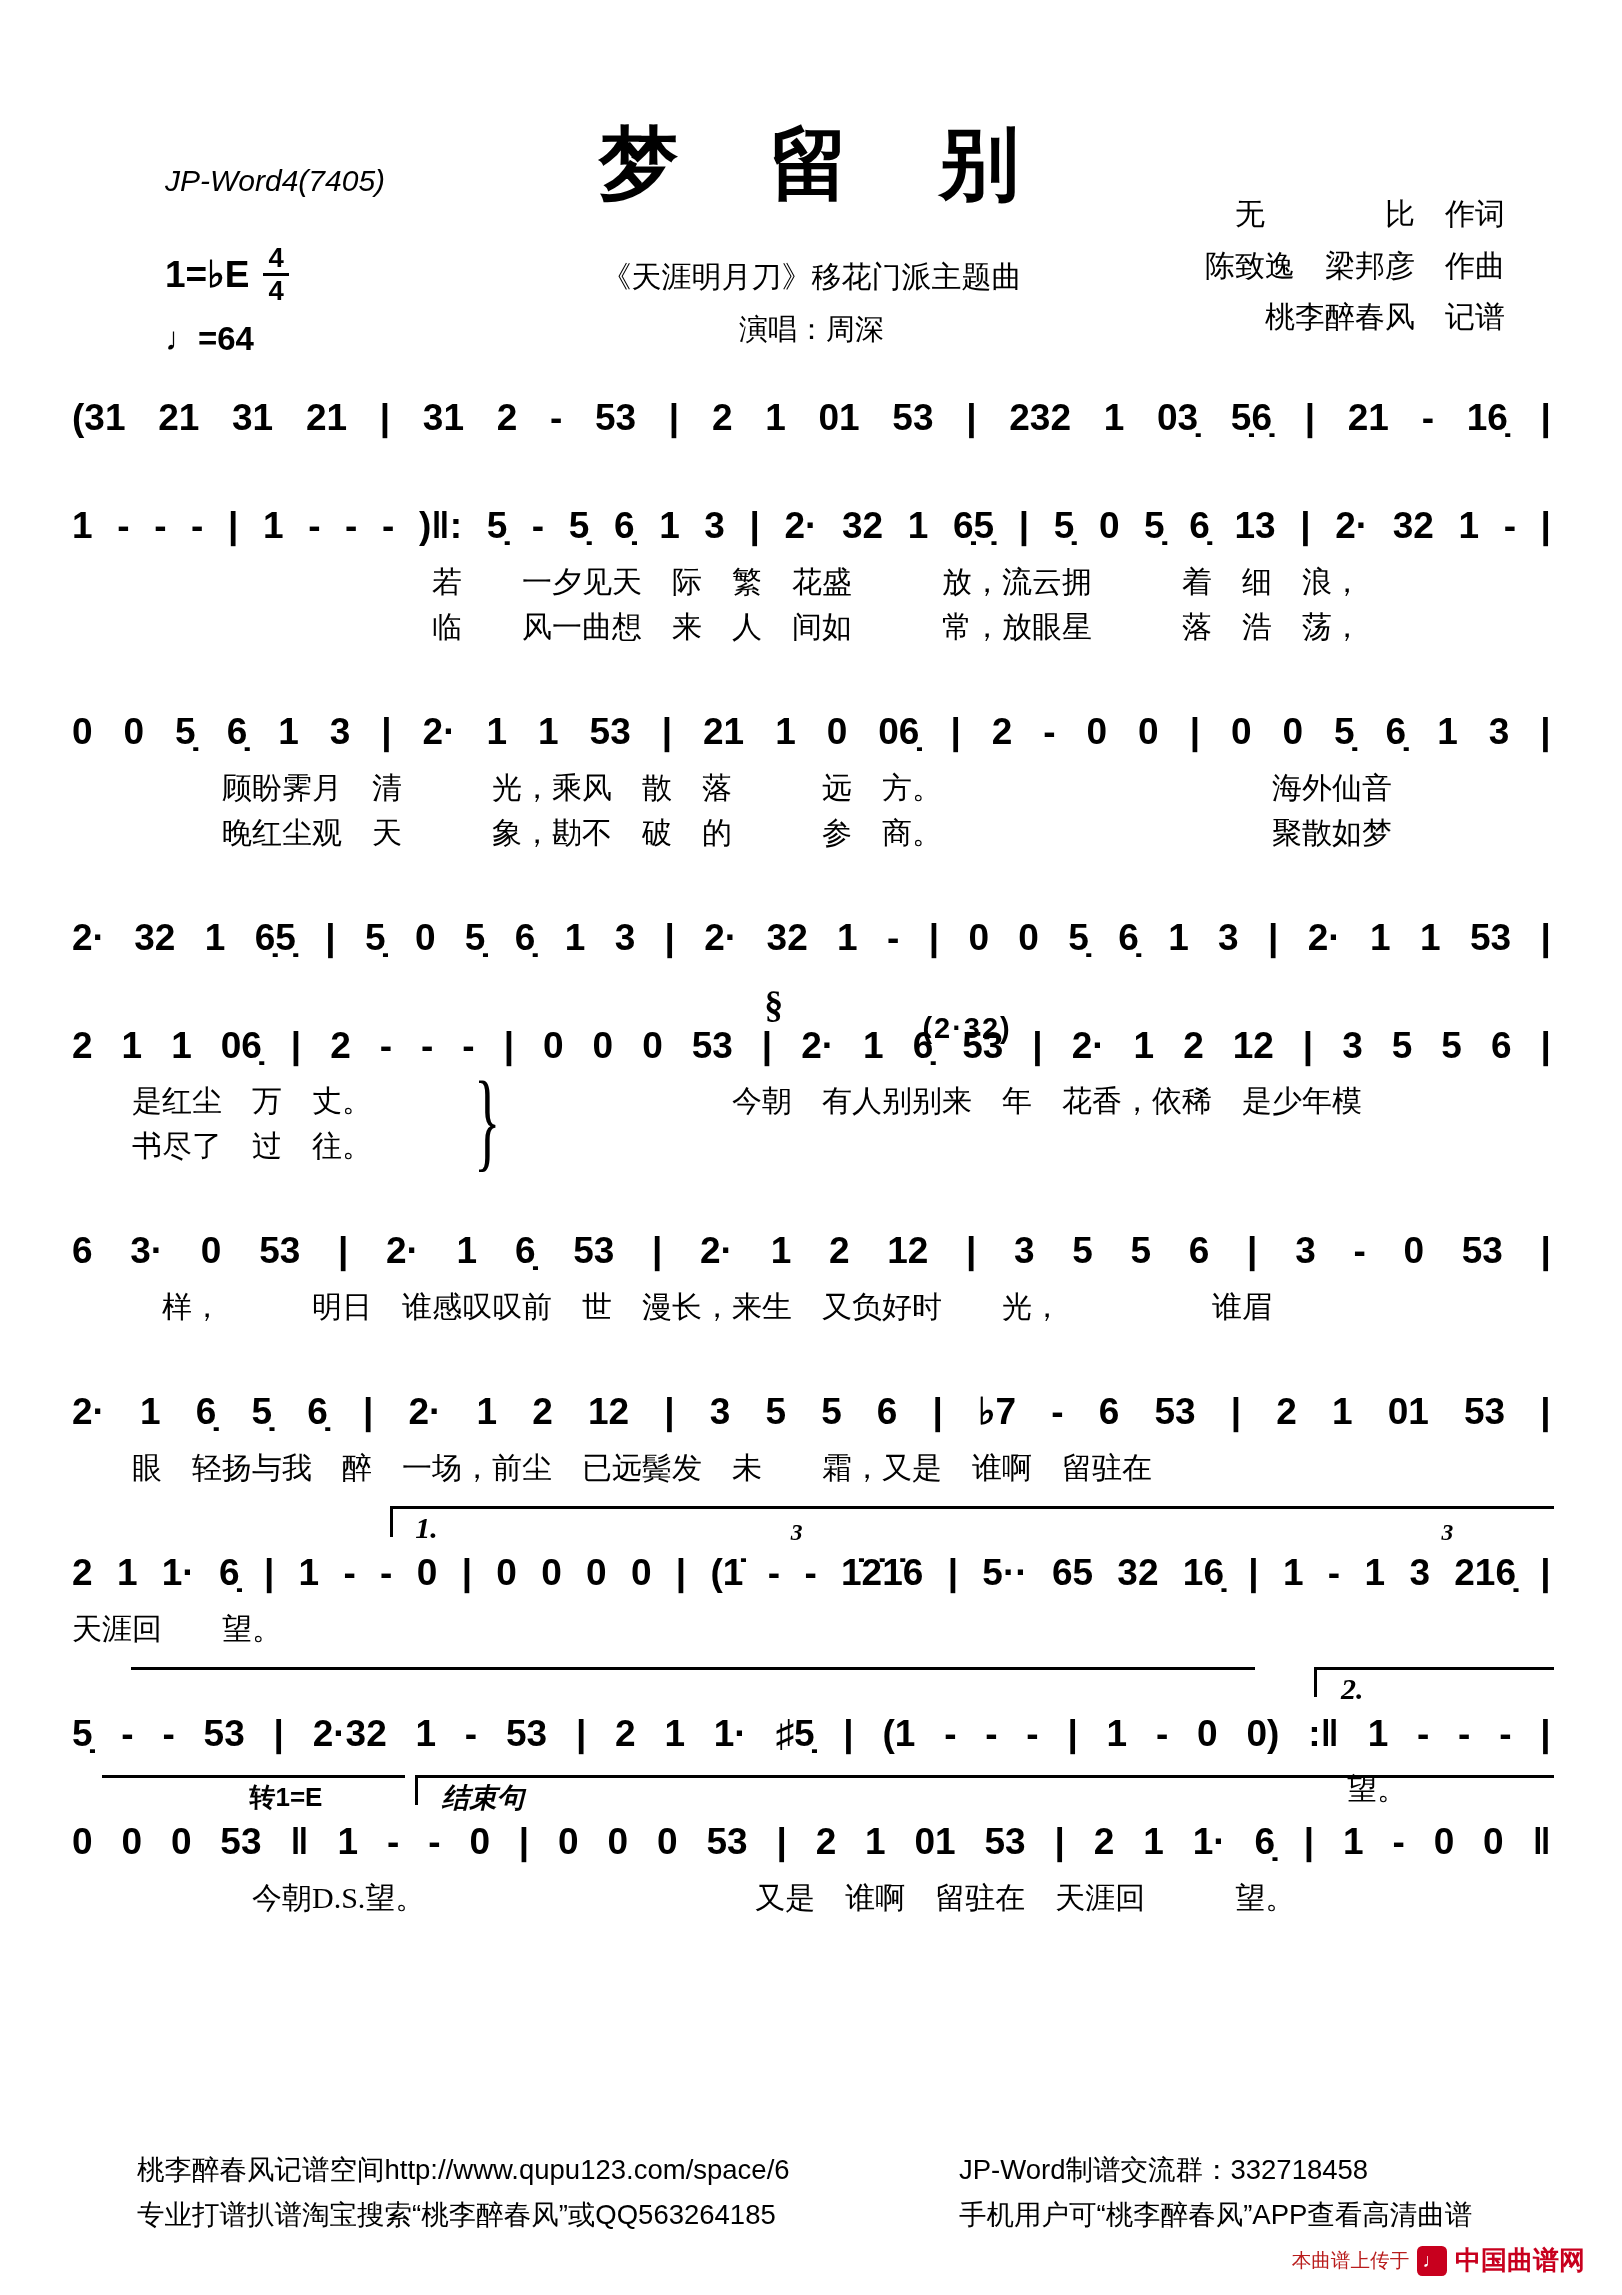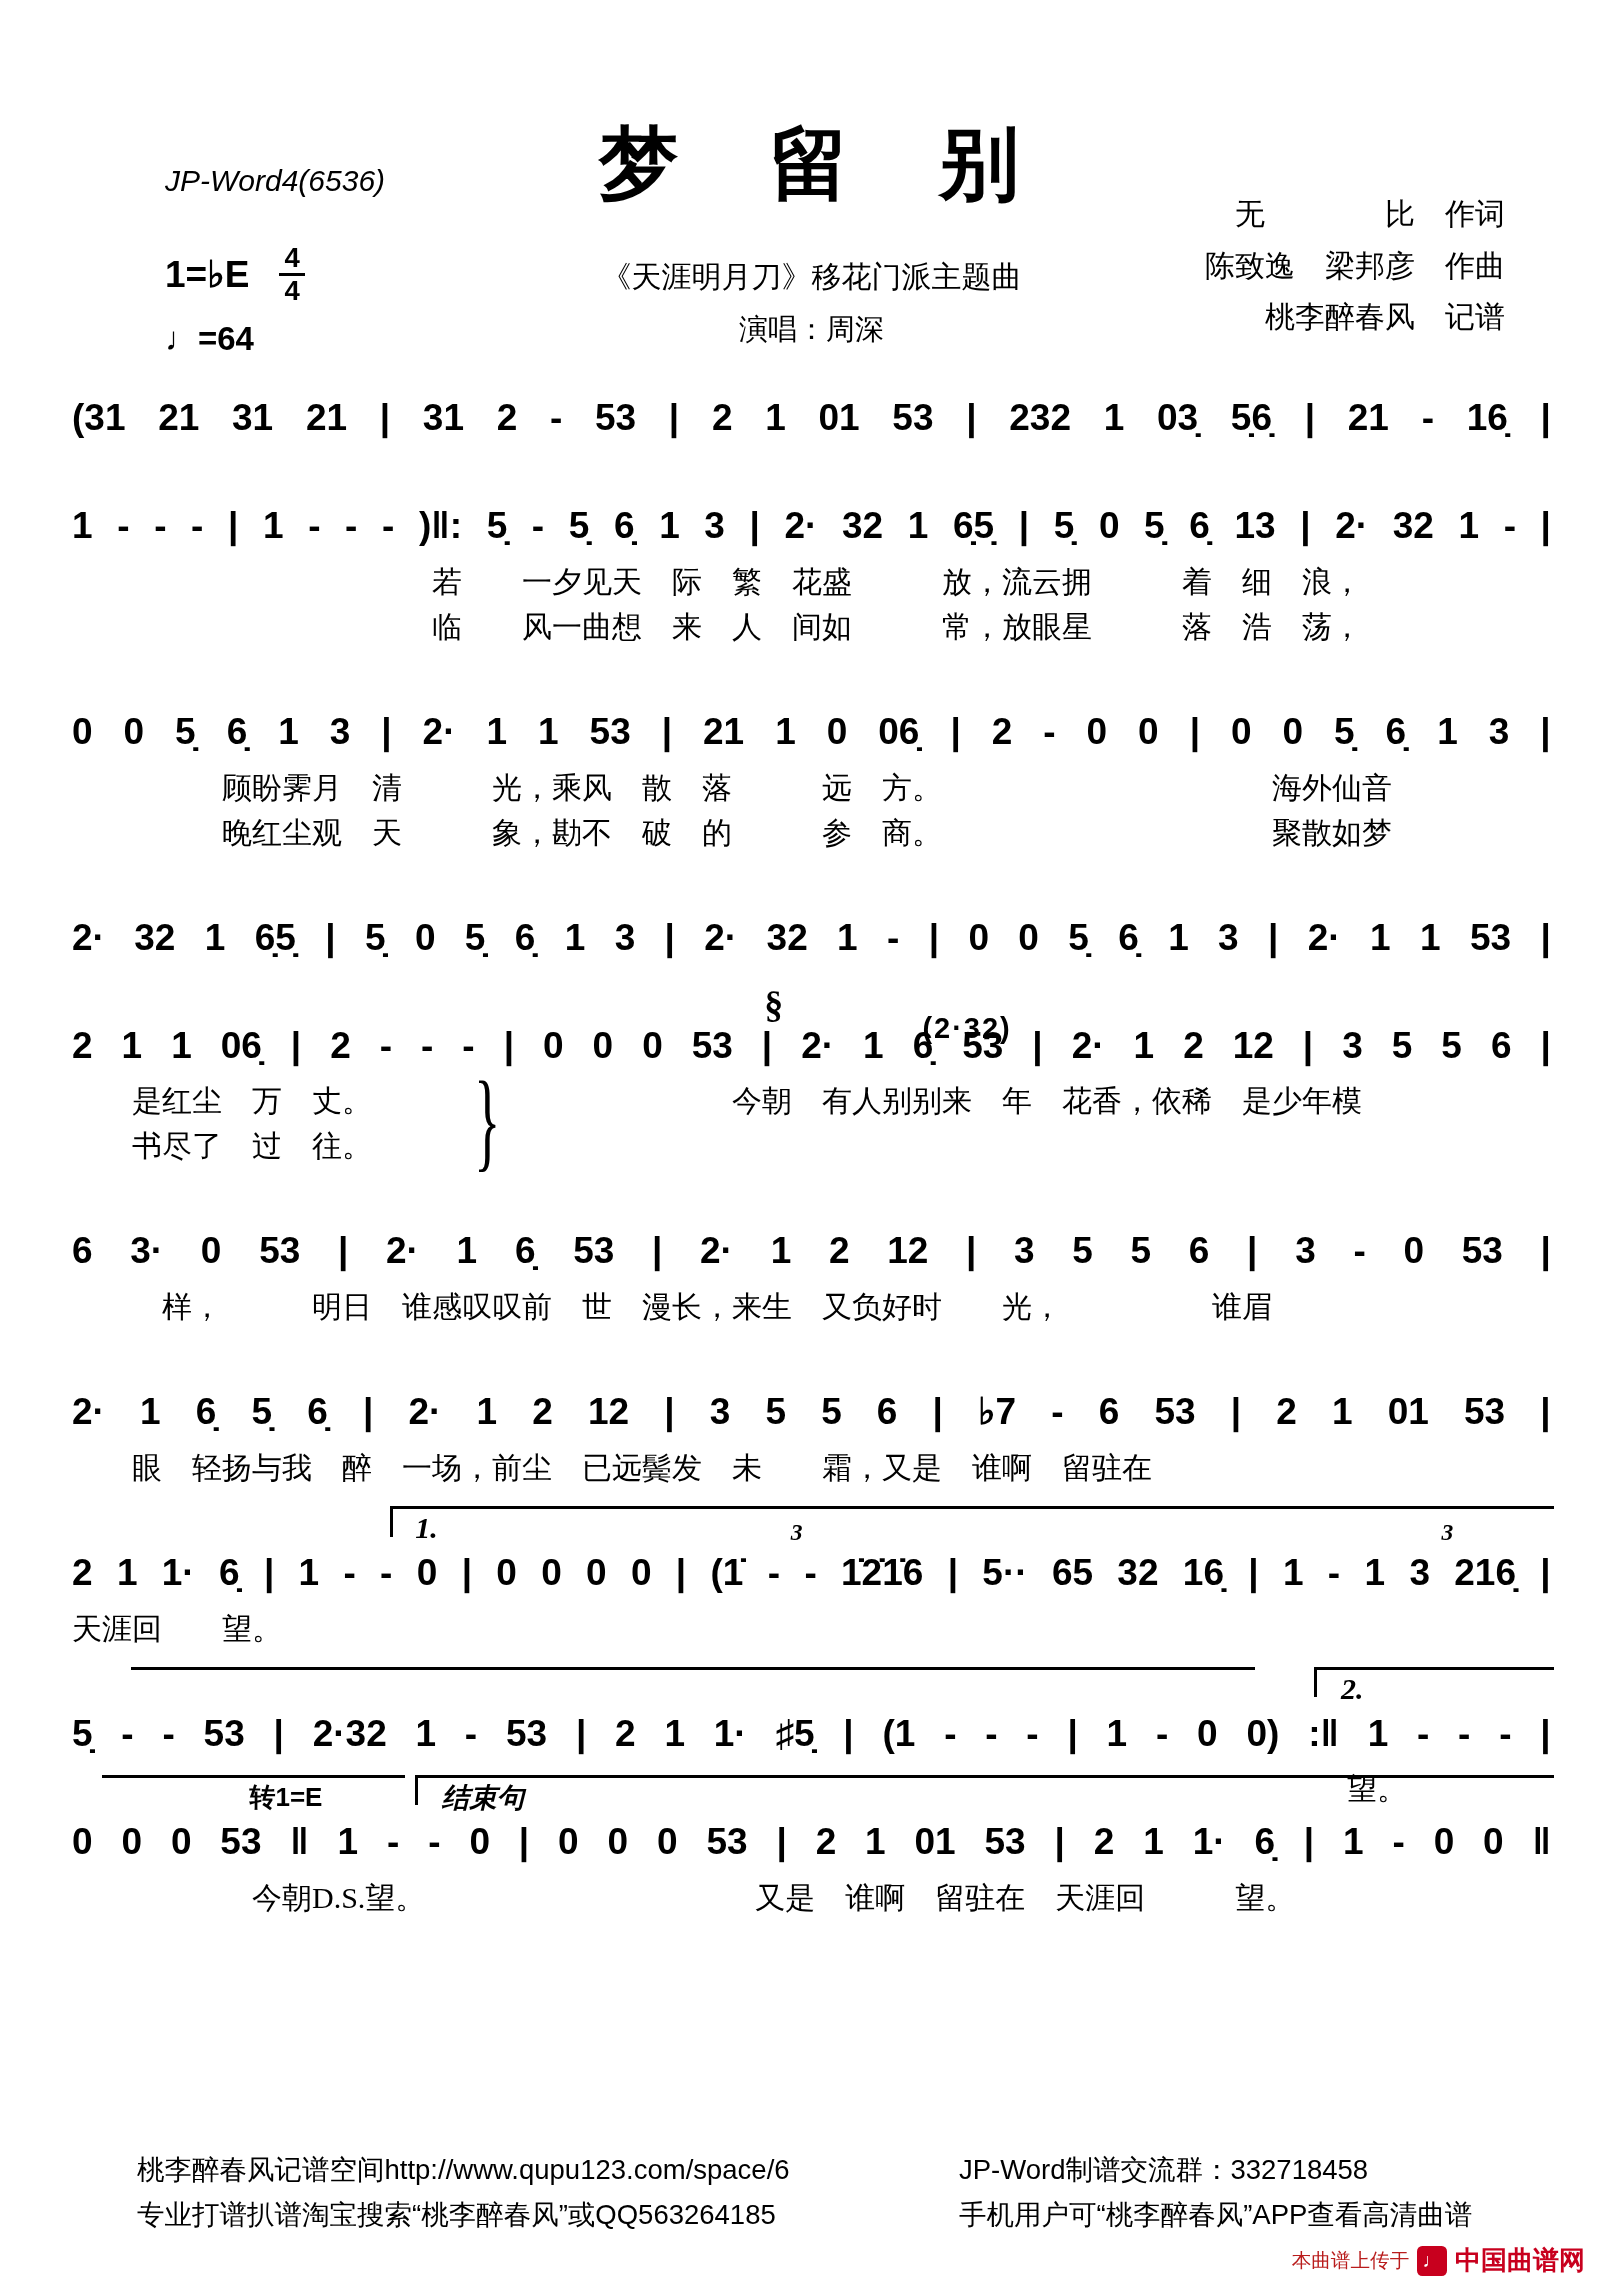--- a/index.html
+++ b/index.html
@@ -7,21 +7,21 @@
         font-family:"Liberation Serif",serif;color:#000;overflow:hidden;}
 
   
   .watermark{position:absolute;left:165px;top:164px;font:italic 400 30px "Liberation Sans",sans-serif;}
   .title{position:absolute;left:0;right:0;top:111px;margin:0;text-align:center;
          font-size:80px;font-weight:700;letter-spacing:5.2px;}
   .subtitle{position:absolute;left:0;right:0;top:257px;text-align:center;font-size:30px;}
   .performer{position:absolute;left:0;right:0;top:310px;text-align:center;font-size:29px;}
   .credits{position:absolute;right:118px;top:188px;text-align:right;font-size:30px;line-height:1.72;}
   .keyblock{position:absolute;left:165px;top:243px;font-family:"Liberation Sans",sans-serif;font-weight:700;}
-  .keysig{font-size:37px;display:flex;align-items:center;gap:30px;}
+  .keysig{font-size:37px;display:flex;align-items:center;gap:14px;}
   .frac{display:inline-flex;flex-direction:column;align-items:center;font-size:27.5px;line-height:1.1;}
   .frac .den{border-top:3.3px solid #000;padding:0 5.2px;}
   .tempo{margin-top:13px;font-size:33px;}
 
   
   .systems{position:absolute;left:72px;right:72px;top:393px;}
   .system{position:relative;margin-bottom:58px;}
   .music{display:flex;justify-content:space-between;align-items:baseline;
          font-family:"Liberation Sans",sans-serif;font-weight:700;font-size:37px;line-height:1.35;}
   .tok{display:inline-block;white-space:pre;}
@@ -47,21 +47,21 @@
   .corner .pre{font:400 19.6px "Liberation Sans",sans-serif;color:#b91c1c;}
   .corner .logo{width:30px;height:30px;background:#c8001e;border-radius:5.2px;color:#fff;
                 display:flex;align-items:center;justify-content:center;font-size:19.6px;}
   .corner .brand{color:#c8001e;font-weight:700;font-size:26px;font-family:"Liberation Sans",sans-serif;}
 </style>
 </head>
 <body>
 
 <div class="page">
 
-  <div class="watermark">JP-Word4(6536)</div>
+  <div class="watermark">JP-Word4(7405)</div>
 
   <h1 class="title">梦　留　别</h1>
   <div class="subtitle">《天涯明月刀》移花门派主题曲</div>
   <div class="performer">演唱：周深</div>
 
   <div class="credits">
     <div>无　　　　比　作词</div>
     <div>陈致逸　梁邦彦　作曲</div>
     <div>桃李醉春风　记谱</div>
   </div>

